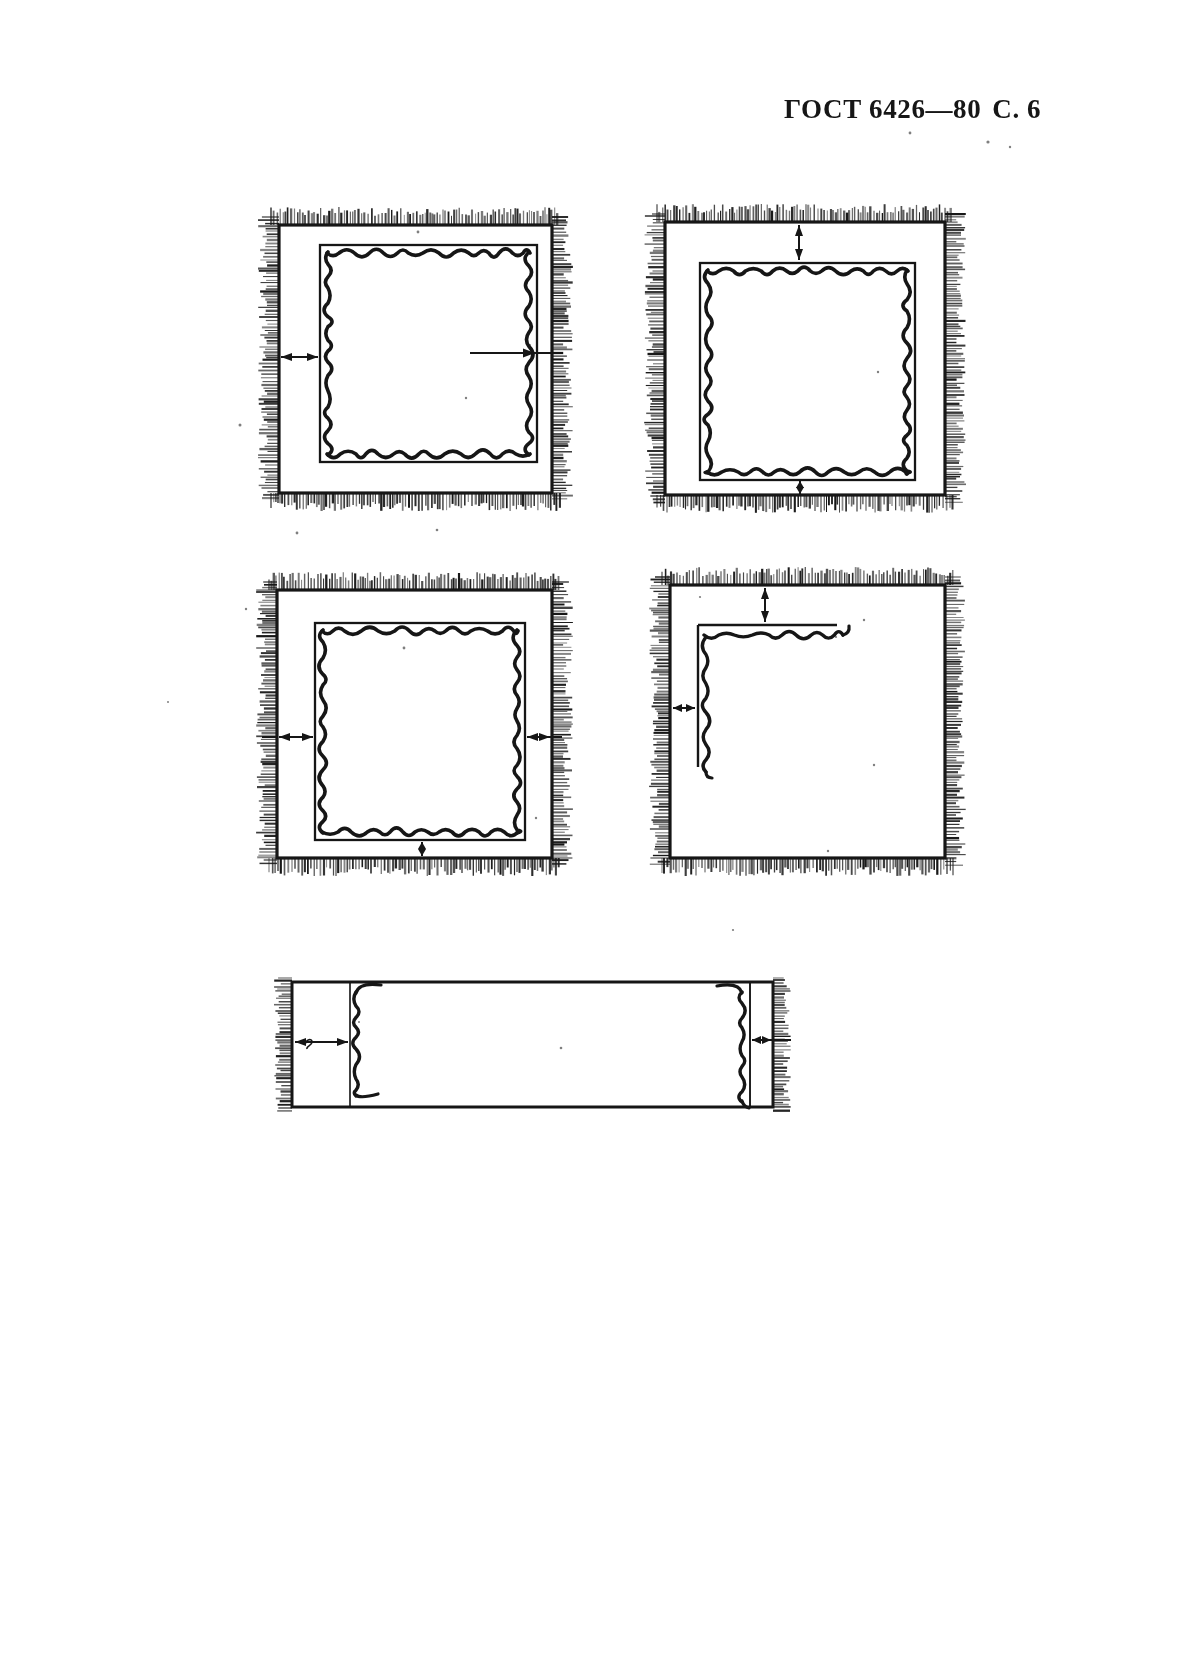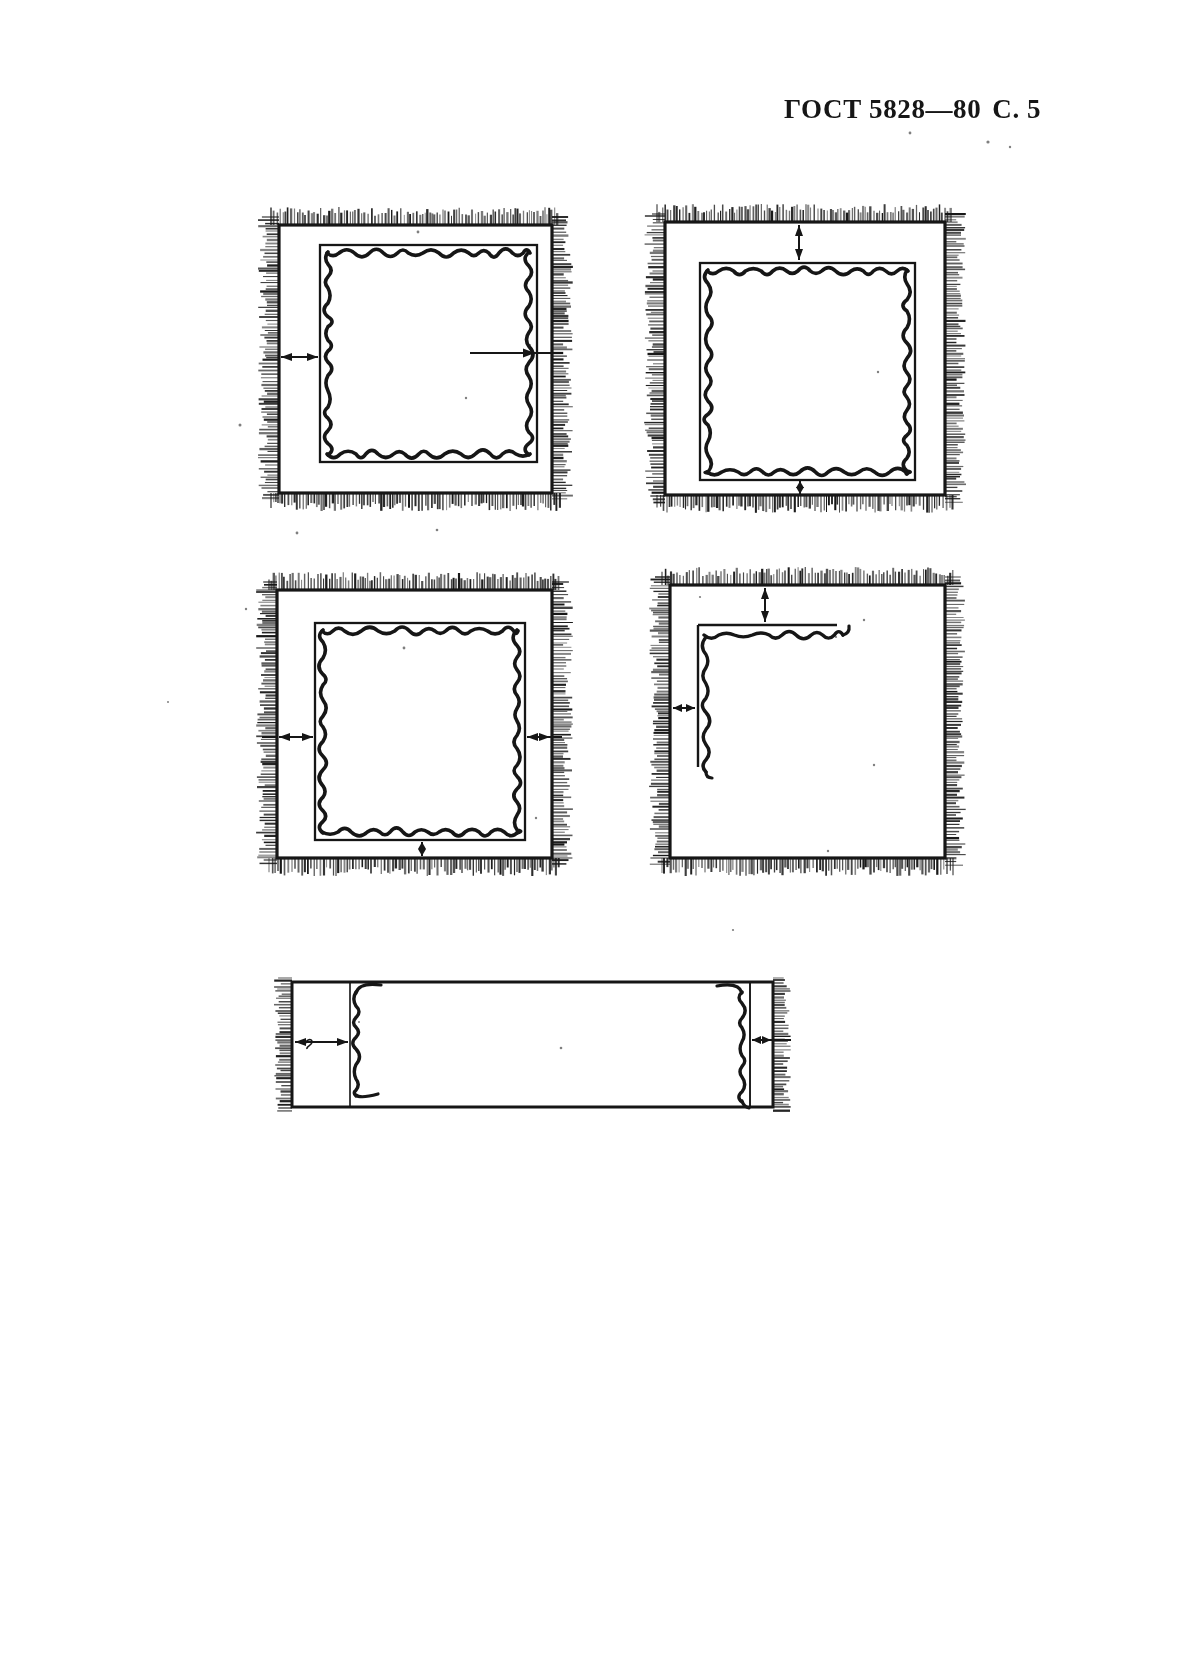--- a/index.html
+++ b/index.html
@@ -22,21 +22,21 @@
   }
   .header .pageno{margin-left:11px;}
   svg.canvas{position:absolute;left:0;top:0;}
 </style>
 </head>
 <body>
 
 <div class="page">
 
   <div class="header">
-    <span>ГОСТ 5828—80</span><span class="pageno">С. 5</span>
+    <span>ГОСТ 6426—80</span><span class="pageno">С. 6</span>
   </div>
 
   <svg class="canvas" width="1187" height="1679" viewBox="0 0 1187 1679">
     <g id="fig1">
         <line x1="271.0" y1="225.0" x2="271.0" y2="207.5" stroke="#161616" stroke-width="1.65" opacity="0.78"></line>
         <line x1="273.6" y1="225.0" x2="273.6" y2="210.6" stroke="#161616" stroke-width="1.84" opacity="0.63"></line>
         <line x1="277.4" y1="225.0" x2="277.4" y2="212.5" stroke="#161616" stroke-width="1.56" opacity="0.65"></line>
         <line x1="280.2" y1="225.0" x2="280.2" y2="208.8" stroke="#161616" stroke-width="1.11" opacity="0.68"></line>
         <line x1="283.3" y1="225.0" x2="283.3" y2="212.3" stroke="#161616" stroke-width="1.21" opacity="0.52"></line>
         <line x1="285.4" y1="225.0" x2="285.4" y2="211.5" stroke="#161616" stroke-width="1.86" opacity="0.82"></line>

